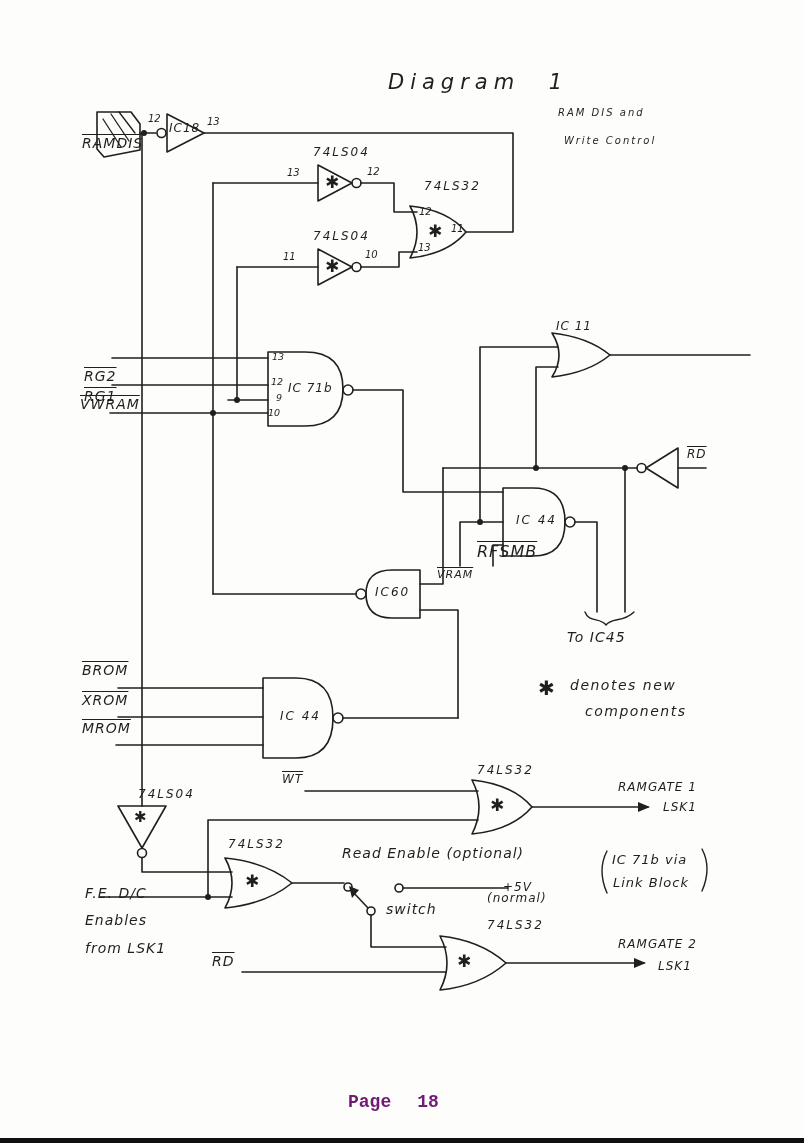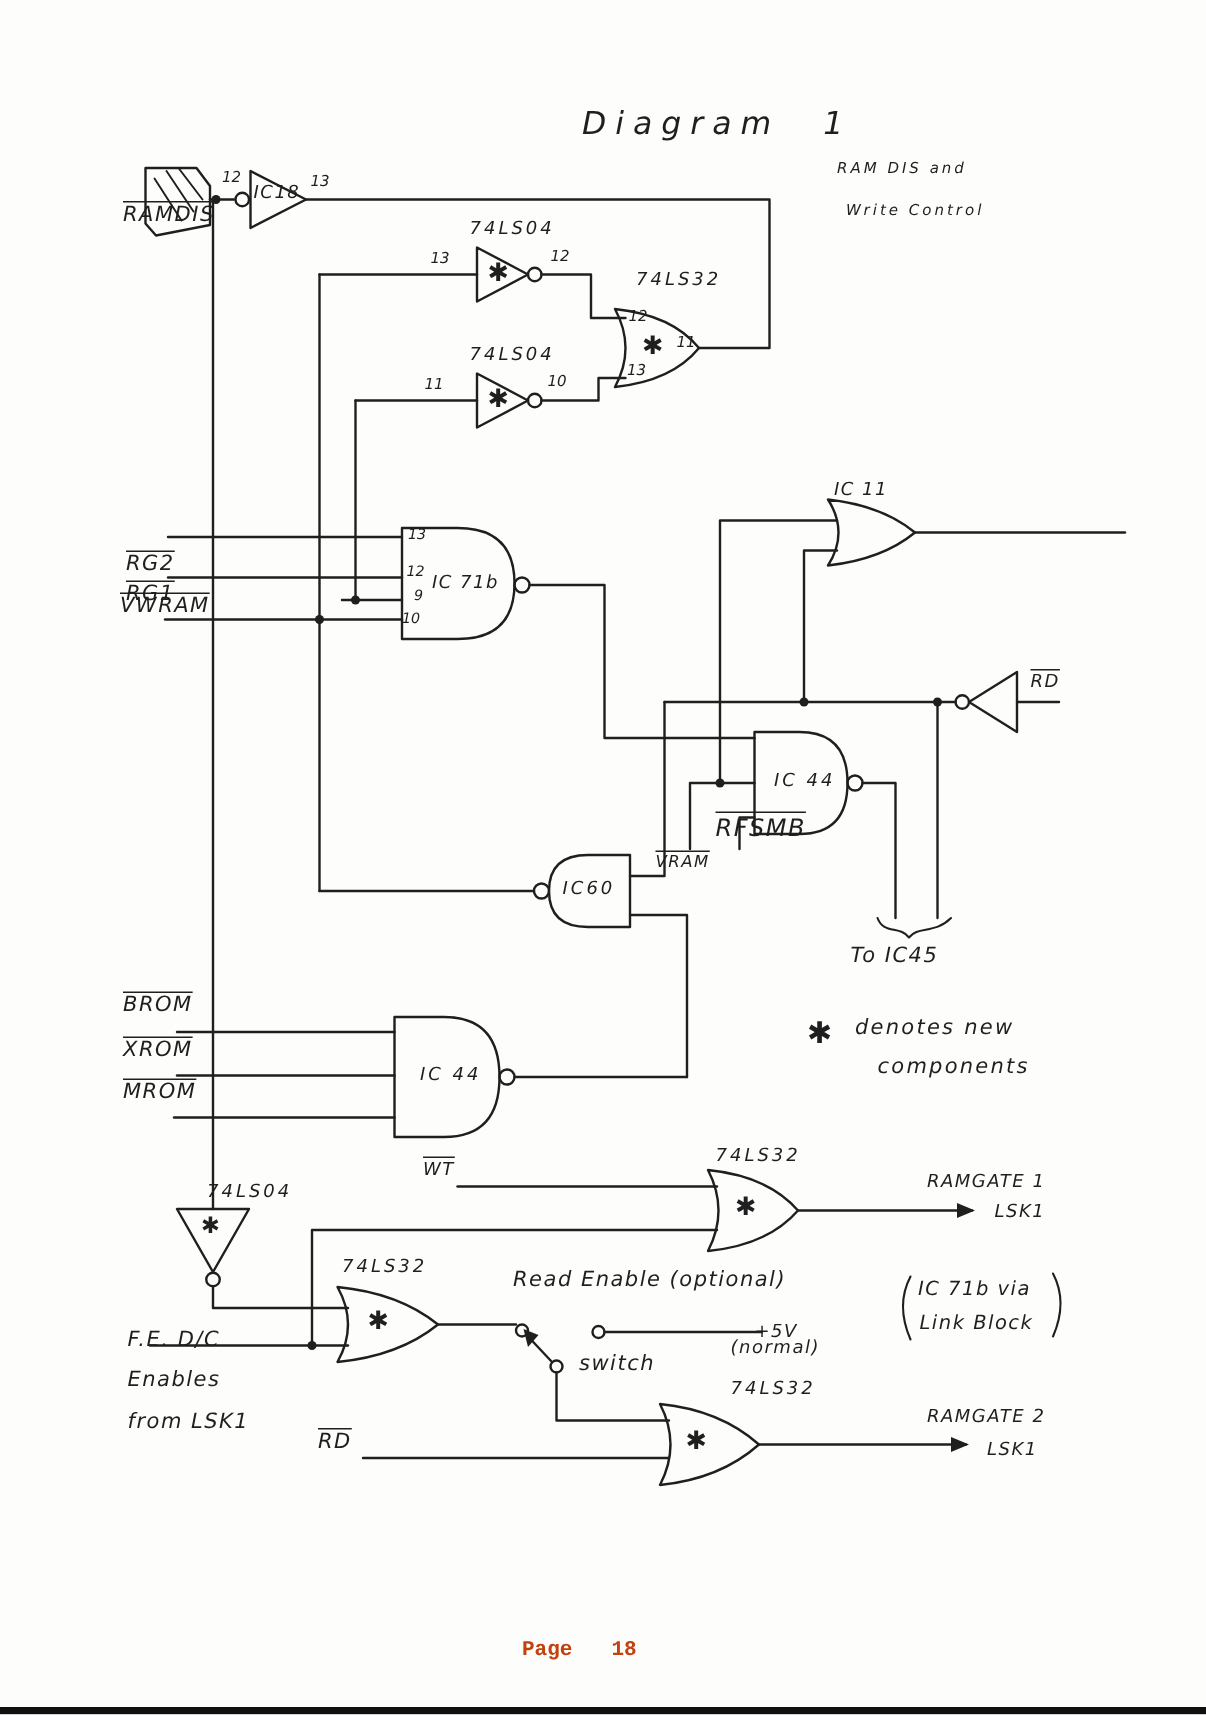--- a/index.html
+++ b/index.html
@@ -12,21 +12,21 @@
   .pin{font-size:10px;letter-spacing:0;}
   .tiny{font-size:9.5px;letter-spacing:0;}
   .gname{font-size:12px;}
   .sig{font-size:14px;}
   .star{font-style:normal;font-size:17px;}
   .title{font-size:21px;letter-spacing:6px;word-spacing:16px;}
   .sub{font-size:10px;letter-spacing:2px;}
   .note{font-size:14px;letter-spacing:1.5px;text-align:right;}
   .footer{position:absolute;left:348px;top:1092px;display:flex;gap:26px;
           font-family:"Liberation Mono","DejaVu Sans Mono",monospace;
-          font-weight:bold;font-size:14px;color:#c2410c;}
+          font-weight:bold;font-size:18px;color:#701a75;}
   .scan-edge{position:absolute;left:0;bottom:0;width:100%;height:5px;background:#101010;}
 </style>
 </head>
 <body>
 
 <div class="page">
 
   <svg width="804" height="1143" viewBox="0 0 804 1143">
     <g stroke="#1f1f1f" stroke-width="1.6" fill="none" stroke-linecap="round" stroke-linejoin="round">
 

